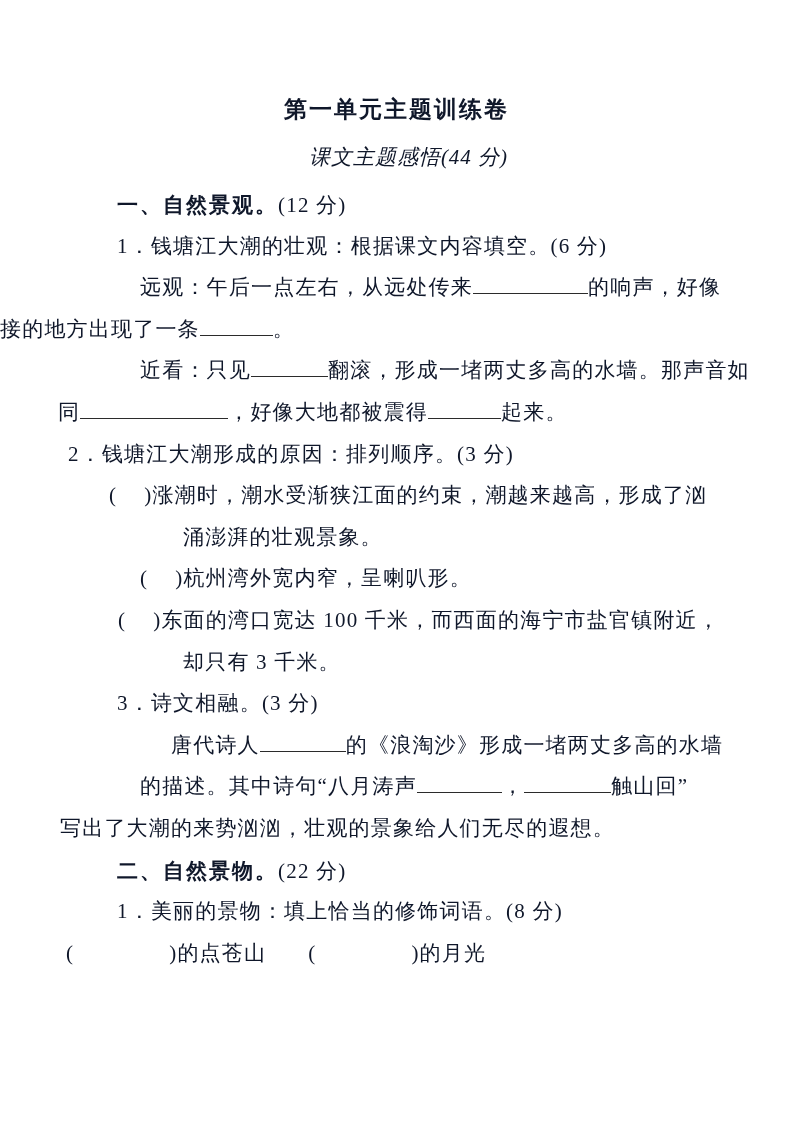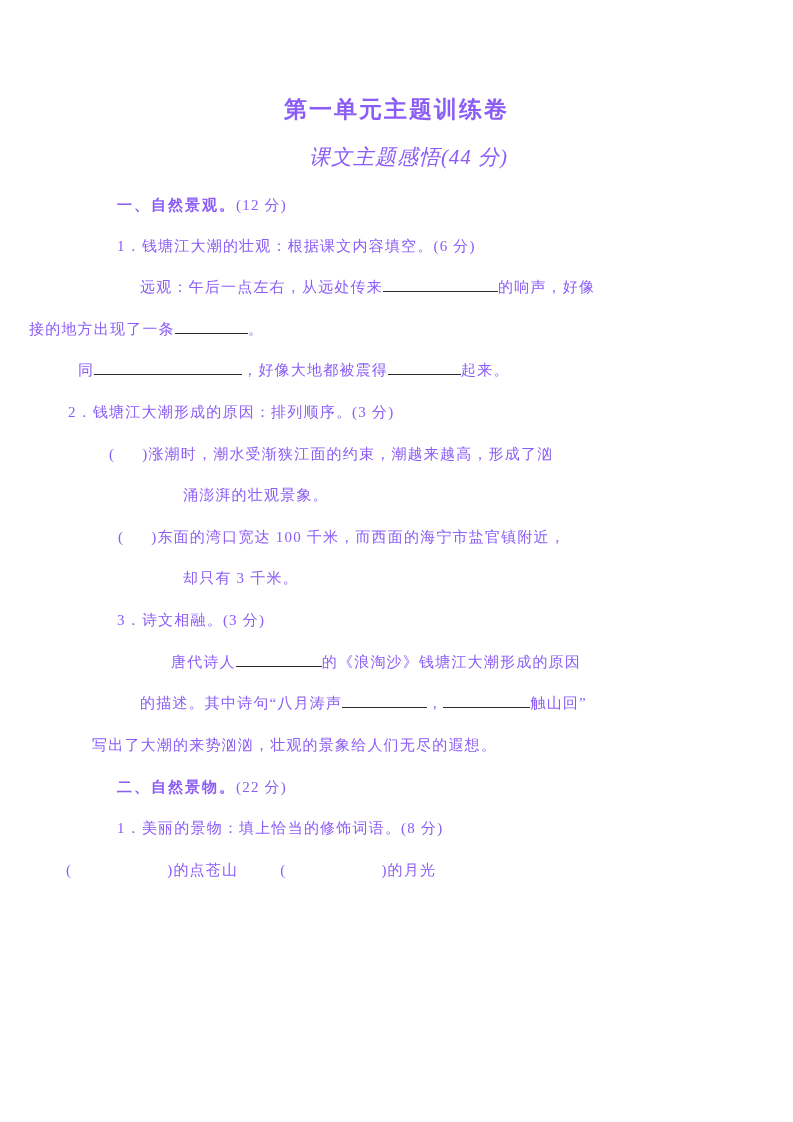--- a/index.html
+++ b/index.html
@@ -6,21 +6,21 @@
     margin: 0;
     padding: 0;
     background: #ffffff;
   }
   .page {
     position: relative;
     width: 793px;
     height: 1122px;
     background: #ffffff;
     overflow: hidden;
-    color: #8b5cf6;
+    color: #0f172a;
     font-family: "Liberation Serif", serif;
   }
   .title {
     position: absolute;
     top: 94px;
     left: 0;
     width: 100%;
     text-align: center;
     font-family: "Liberation Sans", sans-serif;
     font-weight: 700;
@@ -41,21 +41,21 @@
   }
   .lines {
     position: absolute;
     top: 184px;
     left: 0;
     width: 100%;
   }
   .line {
     height: 41.6px;
     line-height: 41.6px;
-    font-size: 15px;
+    font-size: 21px;
     letter-spacing: 1.2px;
     white-space: nowrap;
   }
   .line .hd {
     font-family: "Liberation Sans", sans-serif;
     font-weight: 700;
     letter-spacing: 2px;
   }
   .line .txt {
     
@@ -72,28 +72,30 @@
 </head>
 <body>
 
 <div class="page">
   <div class="title">第一单元主题训练卷</div>
   <div class="subtitle">课文主题感悟(44 分)</div>
   <div class="lines">
       <div class="line" style="padding-left: 117px;"><span class="hd">一、自然景观。</span><span class="txt">(12 分)</span></div>
       <div class="line" style="padding-left: 117px;"><span class="txt">1．钱塘江大潮的壮观：根据课文内容填空。(6 分)</span></div>
       <div class="line" style="padding-left: 140px;"><span class="txt">远观：午后一点左右，从远处传来</span><span class="blank" style="width: 115px;"></span><span class="txt">的响声，好像</span></div>
-      <div class="line" style=" margin-left: 29px;"><span class="txt">接的地方出现了一条</span><span class="blank" style="width: 73px;"></span><span class="txt">。</span></div>
-      <div class="line" style="padding-left: 58px; margin-left: 20px;"><span class="txt">同</span><span class="blank" style="width: 148px;"></span><span class="txt">，好像大地都被震得</span><span class="blank" style="width: 73px;"></span><span class="txt">起来。</span></div>
+      <div class="line" style=""><span class="txt">接的地方出现了一条</span><span class="blank" style="width: 73px;"></span><span class="txt">。</span></div>
+      <div class="line" style="padding-left: 140px;"><span class="txt">近看：只见</span><span class="blank" style="width: 77px;"></span><span class="txt">翻滚，形成一堵两丈多高的水墙。那声音如</span></div>
+      <div class="line" style="padding-left: 58px;"><span class="txt">同</span><span class="blank" style="width: 148px;"></span><span class="txt">，好像大地都被震得</span><span class="blank" style="width: 73px;"></span><span class="txt">起来。</span></div>
       <div class="line" style="padding-left: 68px;"><span class="txt">2．钱塘江大潮形成的原因：排列顺序。(3 分)</span></div>
       <div class="line" style="padding-left: 109px;"><span class="txt">(</span><span class="gap" style="width: 27px;"></span><span class="txt">)涨潮时，潮水受渐狭江面的约束，潮越来越高，形成了汹</span></div>
       <div class="line" style="padding-left: 183px;"><span class="txt">涌澎湃的壮观景象。</span></div>
+      <div class="line" style="padding-left: 140px;"><span class="txt">(</span><span class="gap" style="width: 27px;"></span><span class="txt">)杭州湾外宽内窄，呈喇叭形。</span></div>
       <div class="line" style="padding-left: 118px;"><span class="txt">(</span><span class="gap" style="width: 27px;"></span><span class="txt">)东面的湾口宽达 100 千米，而西面的海宁市盐官镇附近，</span></div>
       <div class="line" style="padding-left: 183px;"><span class="txt">却只有 3 千米。</span></div>
       <div class="line" style="padding-left: 117px;"><span class="txt">3．诗文相融。(3 分)</span></div>
-      <div class="line" style="padding-left: 171px;"><span class="txt">唐代诗人</span><span class="blank" style="width: 86px;"></span><span class="txt">的《浪淘沙》钱塘江大潮形成的原因</span></div>
+      <div class="line" style="padding-left: 171px;"><span class="txt">唐代诗人</span><span class="blank" style="width: 86px;"></span><span class="txt">的《浪淘沙》形成一堵两丈多高的水墙</span></div>
       <div class="line" style="padding-left: 140px;"><span class="txt">的描述。其中诗句“八月涛声</span><span class="blank" style="width: 85px;"></span><span class="txt">，</span><span class="blank" style="width: 87px;"></span><span class="txt">触山回”</span></div>
-      <div class="line" style="padding-left: 92px;"><span class="txt">写出了大潮的来势汹汹，壮观的景象给人们无尽的遐想。</span></div>
+      <div class="line" style="padding-left: 60px;"><span class="txt">写出了大潮的来势汹汹，壮观的景象给人们无尽的遐想。</span></div>
       <div class="line" style="padding-left: 117px;"><span class="hd">二、自然景物。</span><span class="txt">(22 分)</span></div>
       <div class="line" style="padding-left: 117px;"><span class="txt">1．美丽的景物：填上恰当的修饰词语。(8 分)</span></div>
       <div class="line" style="padding-left: 66px;"><span class="txt">(</span><span class="gap" style="width: 95px;"></span><span class="txt">)的点苍山</span><span class="gap" style="width: 42px;"></span><span class="txt">(</span><span class="gap" style="width: 95px;"></span><span class="txt">)的月光</span></div>
     </div>
 </div>
 
 </body></html>

